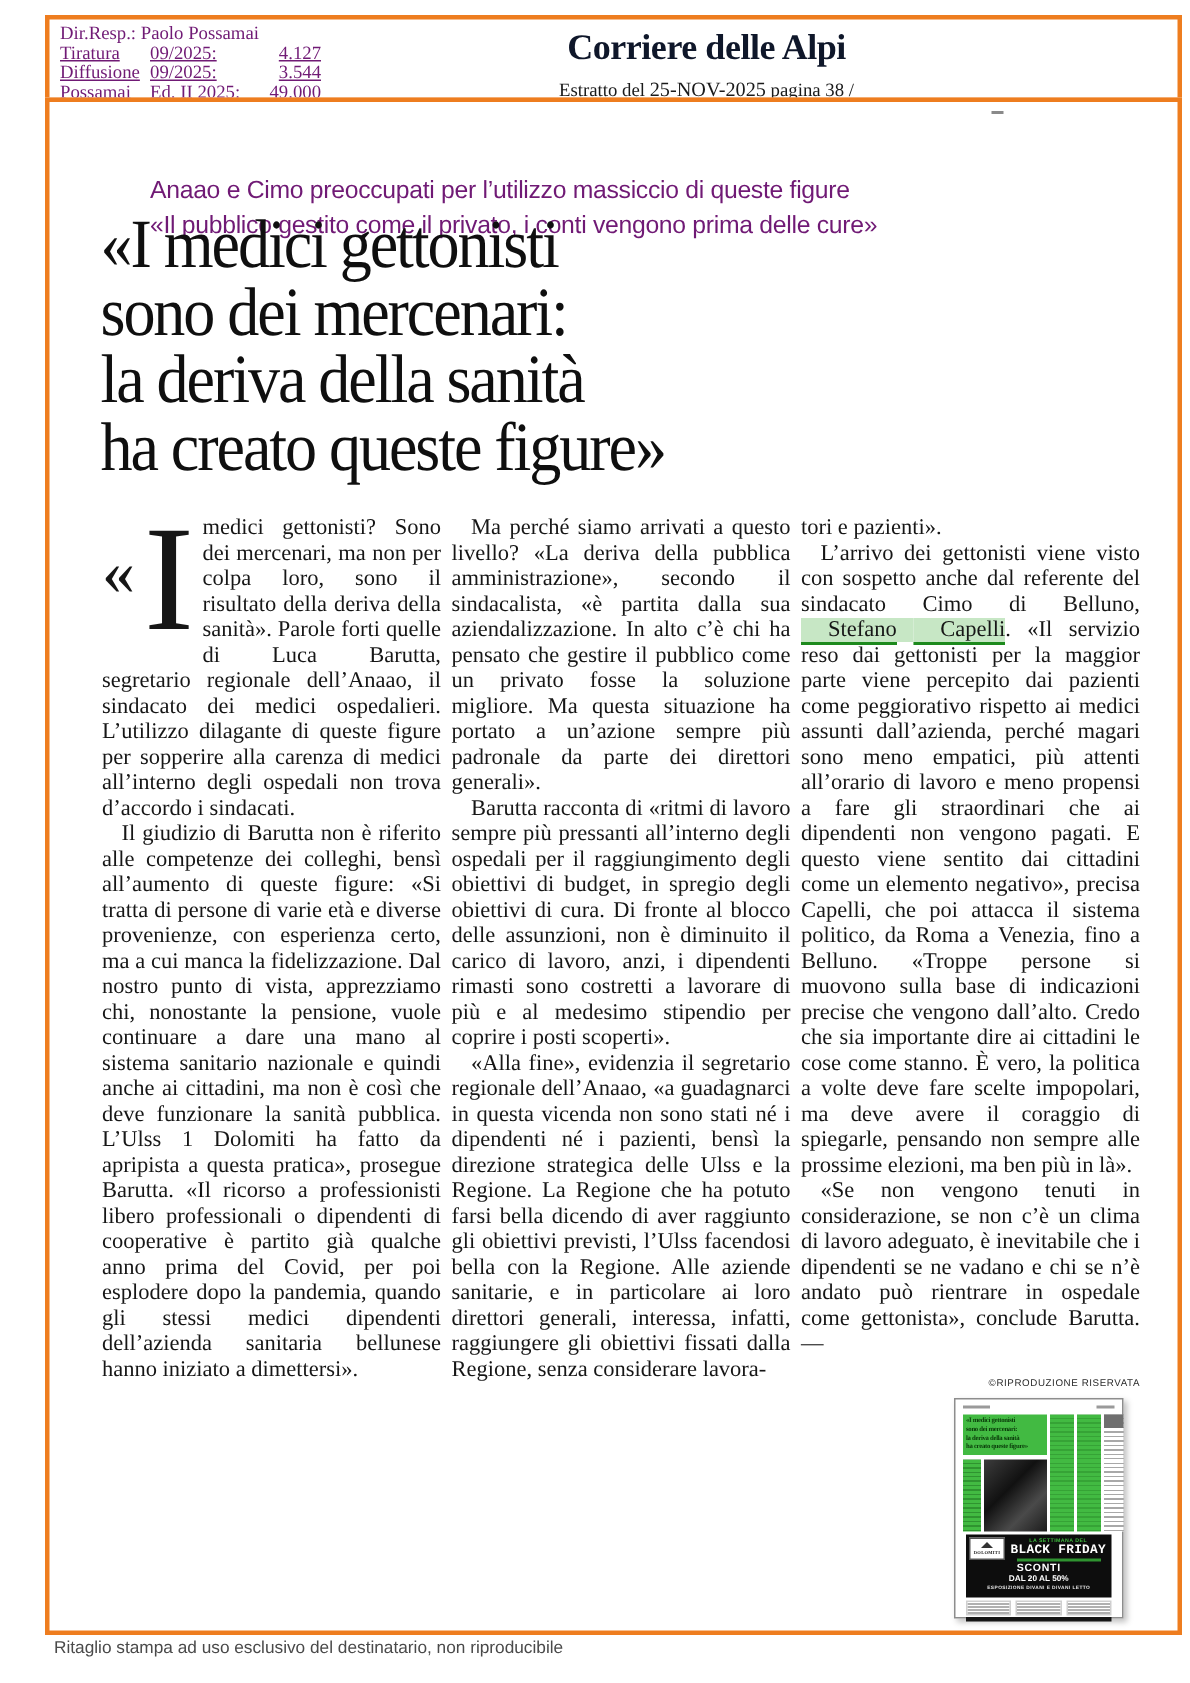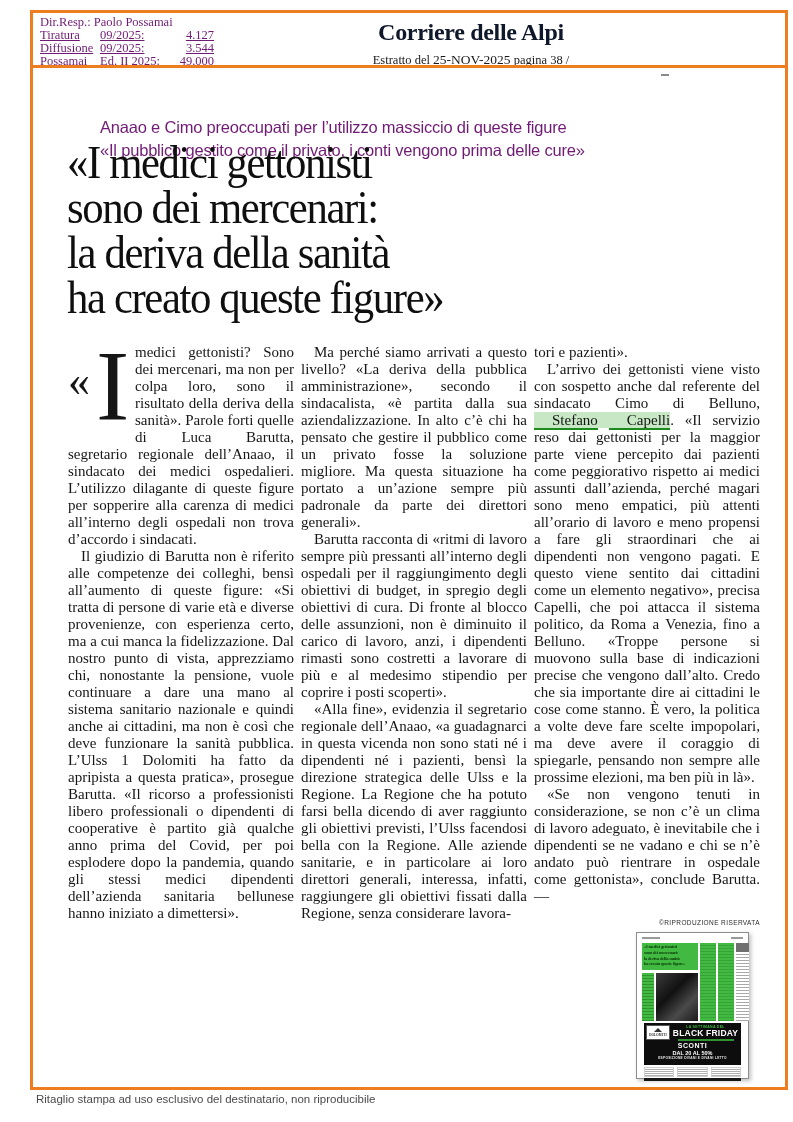--- a/index.html
+++ b/index.html
@@ -90,21 +90,21 @@
 
   .t-ad{ position:relative; margin:1px 4px 0 4px; height:42px; background:#0d0d0d; padding:2px 2px 1px 2px; }
   .t-adrow{ display:flex; gap:2px; align-items:flex-start; }
   .t-logo{ width:24px; height:15px; background:#fff; border:0.5px solid #555;
     display:flex; flex-direction:column; align-items:center; justify-content:center;
     font-size:3px; font-weight:bold; color:#222; letter-spacing:0.2px; }
   .t-mountain{ width:0; height:0; border-left:4px solid transparent; border-right:4px solid transparent;
     border-bottom:4px solid #333; margin-bottom:0.5px; }
   .t-adtxt{ flex:1; text-align:center; }
   .t-tag{ font-family:"Liberation Sans",sans-serif; font-size:3.5px; line-height:4px; color:#3dbb3d; font-weight:bold; letter-spacing:0.3px; }
-  .t-bf{ font-family:Liberation Sans, sans-serif; font-size:8.5px; line-height:9px; color:#fff; font-weight:bold; letter-spacing:0.2px; }
+  .t-bf{ font-family:Liberation Mono, monospace; font-size:8.5px; line-height:9px; color:#fff; font-weight:bold; letter-spacing:0.2px; }
   .t-subbar{ height:2px; width:56px; margin:1px auto 0 auto; background:#2f9330; }
   .t-sconti{ font-family:"Liberation Sans",sans-serif; font-size:7px; line-height:7.5px; color:#fff; font-weight:bold; text-align:center; margin-top:1px; letter-spacing:0.5px; }
   .t-range{ font-family:"Liberation Sans",sans-serif; font-size:5.5px; line-height:6px; color:#fff; font-weight:bold; text-align:center; }
   .t-cat{ font-family:"Liberation Sans",sans-serif; font-size:3.2px; line-height:4px; color:#e8e8e8; font-weight:bold; text-align:center; margin-top:0.5px; letter-spacing:0.3px; }
 
   .t-foot{ margin:2px 4px 0 4px; height:10px; display:flex; gap:3px; align-items:stretch; }
   .t-foot .fb{ flex:1; background:repeating-linear-gradient(#ffffff 0 1px, #b0b0b0 1px 2px); border:0.5px solid #cfcfcf; }
   .t-bottombar{ margin:1px 4px 0 4px; height:3px; background:#161616; }
 
   

